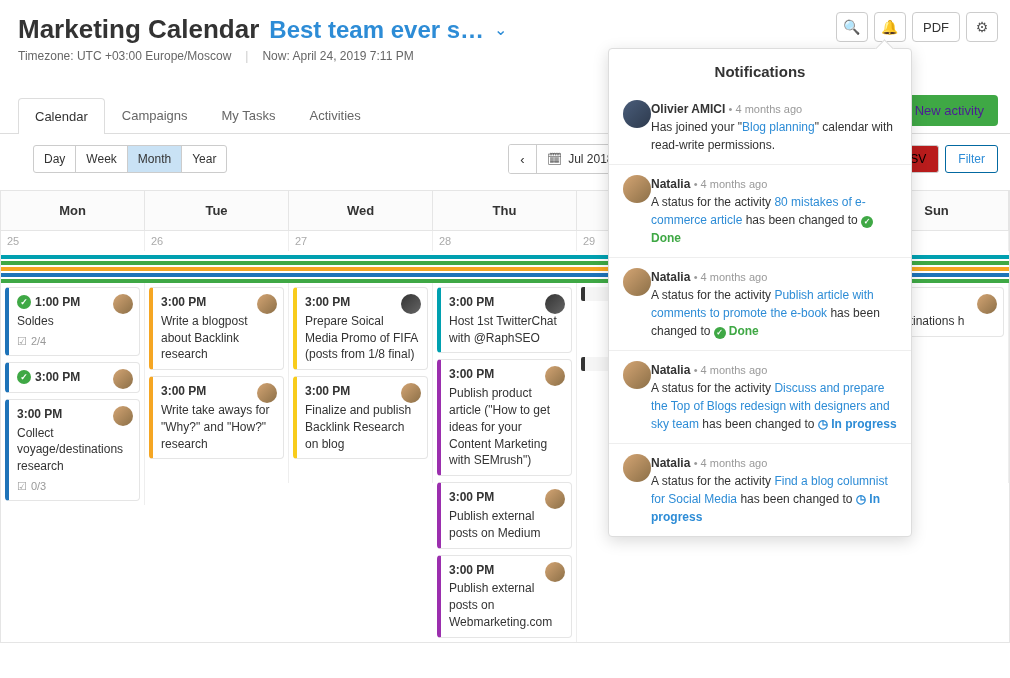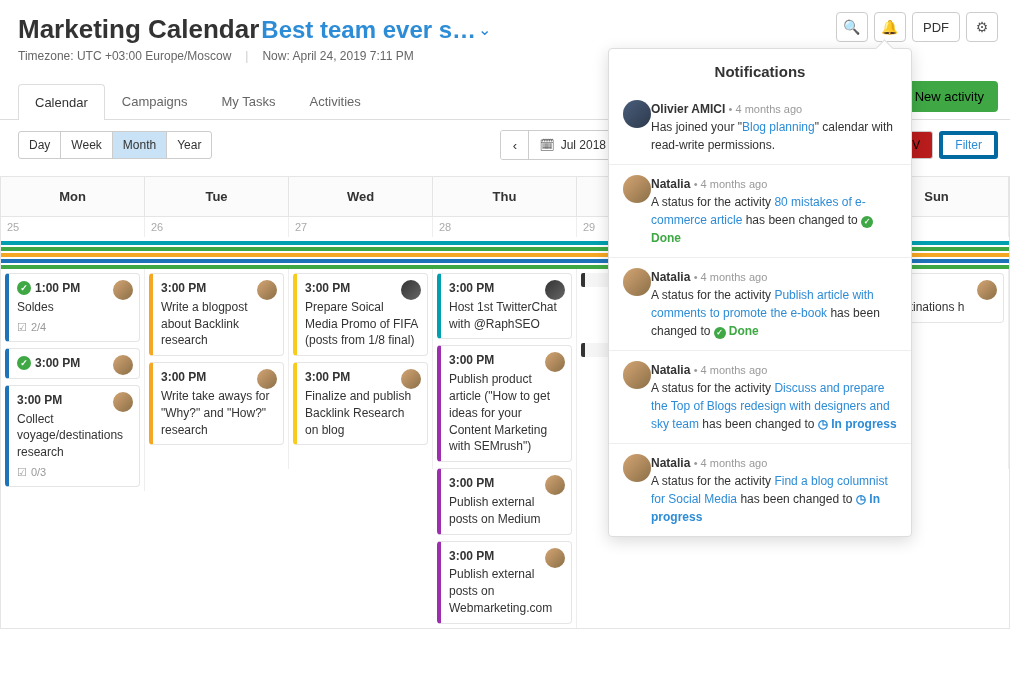--- a/index.html
+++ b/index.html
@@ -1,43 +1,43 @@
 <!DOCTYPE html>
 <html><head>
 <meta charset="utf-8">
 <style>
 * { box-sizing: border-box; margin: 0; padding: 0; }
 body { font-family: -apple-system, Helvetica, Arial, sans-serif; font-size: 13px; color: #333; background: #fff; width: 1010px; height: 678px; overflow: hidden; position: relative; }
 .header { padding: 14px 18px 6px; }
-.title-row { display: flex; align-items: center; gap: 2px; }
+.title-row { display: flex; align-items: center; gap: 10px; }
 .page-title { font-size: 26px; font-weight: 600; color: #333; }
 .workspace { font-size: 24px; font-weight: 600; color: #2d8cd6; }
 .chev { color: #2d8cd6; font-size: 16px; cursor: pointer; }
 .head-actions { position: absolute; right: 12px; top: 12px; display: flex; gap: 6px; align-items: center; }
 .icon-btn { width: 32px; height: 30px; border: 1px solid #ccc; border-radius: 4px; background: #fff; display: flex; align-items: center; justify-content: center; cursor: pointer; color: #555; font-size: 14px; }
 .pdf-btn { height: 30px; padding: 0 10px; border: 1px solid #ccc; border-radius: 4px; background: #fff; cursor: pointer; color: #333; font-size: 13px; }
 .meta-row { color: #666; font-size: 12px; margin-top: 4px; display: flex; gap: 14px; }
 .divider { color: #ccc; }
-.tabs { border-bottom: 1px solid #ddd; padding: 0 18px; margin-top: 14px; display: flex; position: relative; }
+.tabs { border-bottom: 1px solid #ddd; padding: 0 18px; margin-top: 28px; display: flex; position: relative; }
 .tab { padding: 10px 16px; color: #666; cursor: pointer; border: 1px solid transparent; border-bottom: none; border-radius: 4px 4px 0 0; }
 .tab.active { color: #333; border-color: #ddd; background: #fff; position: relative; top: 1px; }
-.new-btn { position: absolute; right: 12px; top: -2px; background: #3fa845; color: #000000; border: none; padding: 8px 14px; border-radius: 4px; cursor: pointer; font-size: 13px; }
-.toolbar { display: flex; align-items: center; padding: 10px 18px; gap: 8px; }
+.new-btn { position: absolute; right: 12px; top: -2px; background: #3fa845; color: #4c1d95; border: none; padding: 8px 14px; border-radius: 4px; cursor: pointer; font-size: 13px; }
+.toolbar { display: flex; align-items: center; padding: 10px 18px; gap: 8px; margin-left: 15px; }
 .seg { display: flex; border: 1px solid #ccc; border-radius: 3px; overflow: hidden; }
 .seg-item { padding: 6px 10px; cursor: pointer; border-right: 1px solid #ccc; font-size: 12px; }
 .seg-item:last-child { border-right: none; }
 .seg-item.active { background: #c9e2f5; }
 .spacer { flex: 1; }
 .nav-grp { display: flex; border: 1px solid #ccc; border-radius: 3px; overflow: hidden; }
 .nav-btn { width: 28px; height: 28px; display: flex; align-items: center; justify-content: center; cursor: pointer; border-right: 1px solid #ccc; background: #fff; }
 .nav-btn:last-child { border-right: none; }
 .nav-label { padding: 0 10px; height: 28px; display: flex; align-items: center; gap: 6px; border-right: 1px solid #ccc; font-size: 12px; }
 .today-btn { height: 28px; padding: 0 12px; border: 1px solid #ccc; border-radius: 3px; background: #fff; cursor: pointer; font-size: 12px; }
 .right-tools { position: absolute; right: 12px; display: flex; gap: 6px; }
-.filter-btn { height: 28px; padding: 0 12px; border: 4px solid #0369a1; color: #2d8cd6; border-radius: 3px; background: #fff; cursor: pointer; font-size: 12px; }
+.filter-btn { height: 28px; padding: 0 12px; border: 1px solid #0369a1; color: #2d8cd6; border-radius: 3px; background: #fff; cursor: pointer; font-size: 12px; }
 .csv-btn { height: 28px; padding: 0 12px; border: 1px solid #ccc; border-radius: 3px; background: #b91c1c; font-size: 12px; }
 .calendar { margin: 6px 0 0; border: 1px solid #e5e5e5; }
 .dayhead { display: grid; grid-template-columns: repeat(7, 1fr); background: #fbfbfb; border-bottom: 1px solid #e5e5e5; }
 .dayhead div { text-align: center; padding: 12px 0; font-weight: 600; color: #333; border-right: 1px solid #e5e5e5; }
 .daynums { display: grid; grid-template-columns: repeat(7, 1fr); font-size: 11px; color: #aaa; }
 .daynums div { padding: 4px 6px; border-right: 1px solid #eee; }
 .stripes { height: 24px; margin: 4px 0; }
 .stripe { height: 4px; margin-bottom: 2px; }
 .cells { display: grid; grid-template-columns: repeat(7, 1fr); align-items: start; }
 .cell { padding: 4px; border-right: 1px solid #eee; display: flex; flex-direction: column; gap: 6px; min-height: 200px; }

